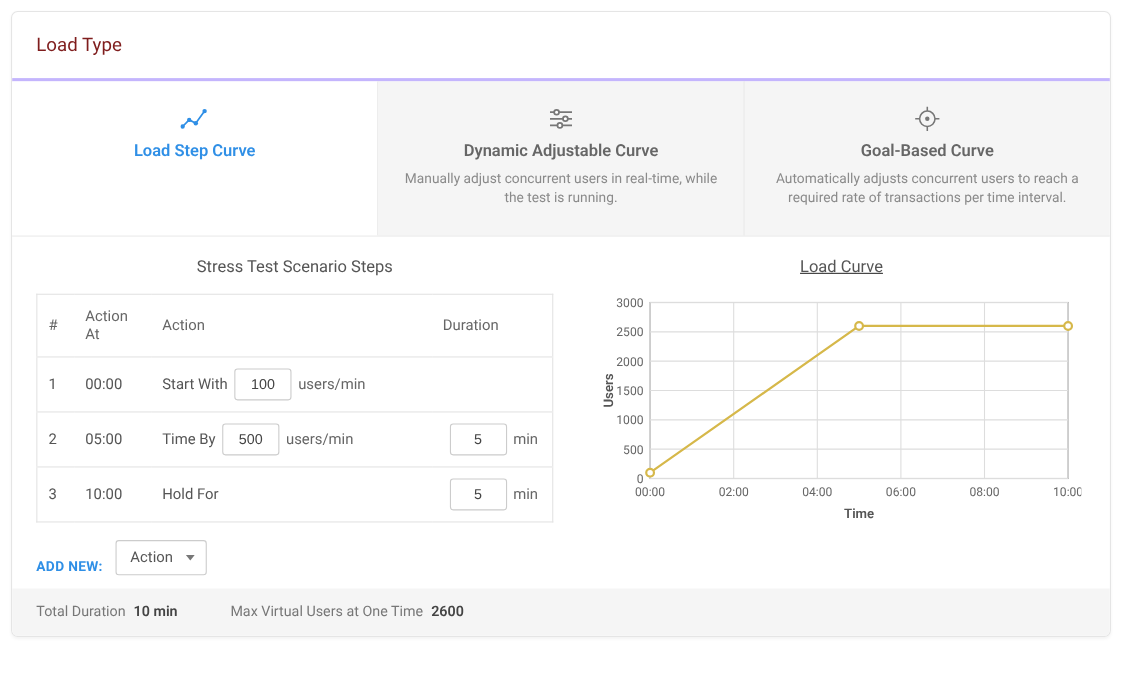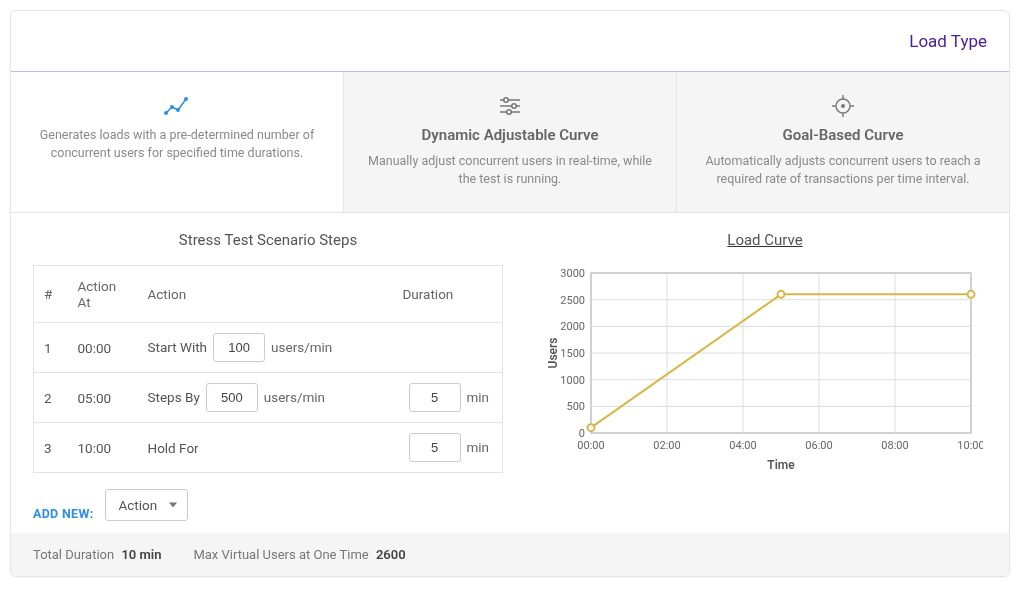--- a/index.html
+++ b/index.html
@@ -12,23 +12,22 @@
   .card {
     width: 1000px;
     border: 1px solid #e5e5e5;
     border-radius: 6px;
     box-shadow: 0 1px 3px rgba(0,0,0,0.05);
     overflow: hidden;
   }
   .header {
     padding: 20px 22px;
     font-size: 17px;
-    color: #4c1d95;
-    border-bottom: 1px solid #c4b5fd;
-    text-align: right;
+    color: #7f1d1d;
+    border-bottom: 3px solid #c4b5fd;
   }
   .tabs {
     display: flex;
     border-bottom: 1px solid #e5e5e5;
   }
   .tab {
     flex: 1;
     text-align: center;
     padding: 22px 24px 24px;
     background: #f5f5f5;
@@ -140,21 +139,21 @@
   }
   .chart-wrap {
     width: 100%;
   }
   .footer {
     background: #f5f5f5;
     padding: 14px 22px;
     font-size: 13px;
     color: #777;
     display: flex;
-    gap: 28px;
+    gap: 44px;
   }
   .footer b { color: #444; font-weight: 600; }
   .spaced { padding-left: 4px; padding-right: 4px; }
 </style>
 </head>
 <body>
 
 <div class="card">
 
   <div class="header">Load Type</div>
@@ -164,21 +163,21 @@
     <div class="tab active">
       <div class="tab-icon">
         <svg width="26" height="22" viewBox="0 0 26 22">
           <polyline points="2,18 8,12 14,15 22,4" fill="none" stroke="#2f8fe6" stroke-width="1.6"></polyline>
           <circle cx="2" cy="18" r="2" fill="#2f8fe6"></circle>
           <circle cx="8" cy="12" r="2" fill="#2f8fe6"></circle>
           <circle cx="14" cy="15" r="2" fill="#2f8fe6"></circle>
           <circle cx="22" cy="4" r="2" fill="#2f8fe6"></circle>
         </svg>
       </div>
-      <div class="tab-desc">Generates loads with a pre-determined number of concurrent users for specified time durations.</div>
+      <div class="tab-title">Load Step Curve</div>
     </div>
 
     <div class="tab">
       <div class="tab-icon">
         <svg width="24" height="20" viewBox="0 0 24 20">
           <line x1="2" y1="4" x2="22" y2="4" stroke="#777" stroke-width="1.6"></line>
           <circle cx="8" cy="4" r="2.2" fill="#fff" stroke="#777" stroke-width="1.6"></circle>
           <line x1="2" y1="10" x2="22" y2="10" stroke="#777" stroke-width="1.6"></line>
           <circle cx="16" cy="10" r="2.2" fill="#fff" stroke="#777" stroke-width="1.6"></circle>
           <line x1="2" y1="16" x2="22" y2="16" stroke="#777" stroke-width="1.6"></line>
@@ -220,21 +219,21 @@
         <tbody id="steps-body">
             <tr>
               <td>1</td>
               <td>00:00</td>
               <td><span>Start With</span><input class="num-input" value="100" style=""><span class="unit">users/min</span></td>
               <td></td>
             </tr>
             <tr>
               <td>2</td>
               <td>05:00</td>
-              <td><span>Steps By</span><input class="num-input" value="500" style=""><span class="unit">users/min</span></td>
+              <td><span>Time By</span><input class="num-input" value="500" style=""><span class="unit">users/min</span></td>
               <td><input class="num-input" value="5" style=""><span class="unit">min</span></td>
             </tr>
             <tr>
               <td>3</td>
               <td>10:00</td>
               <td><span>Hold For</span></td>
               <td><input class="num-input" value="5" style=""><span class="unit">min</span></td>
             </tr>
           </tbody>
       </table>

